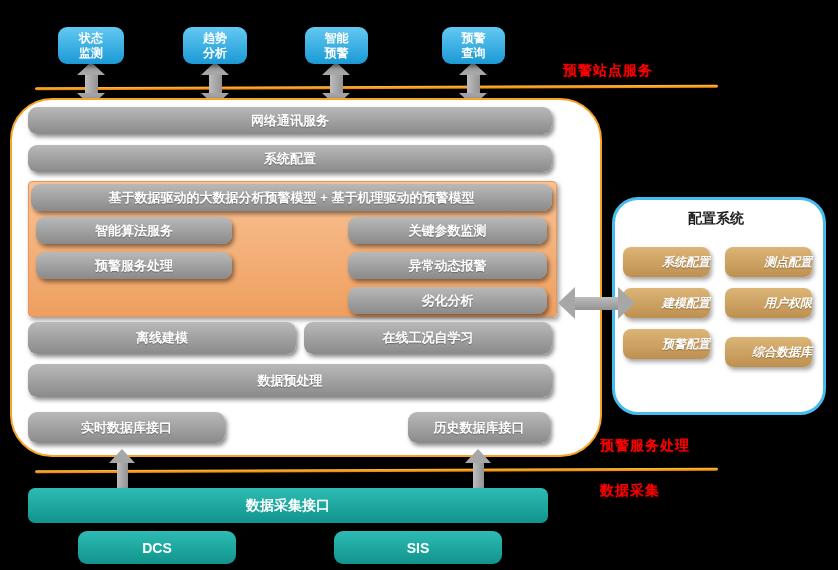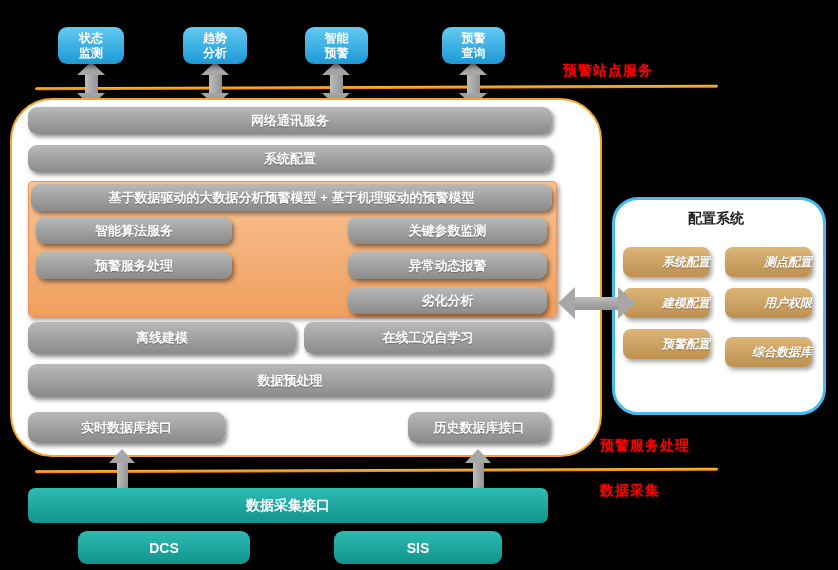--- a/index.html
+++ b/index.html
@@ -201,20 +201,20 @@
 
   <div class="h-arrow" style="left:558px;top:287px;width:77px;">
       <div class="tri-left"></div>
       <div class="shaft"></div>
       <div class="tri-right"></div>
     </div>
 
   <div class="teal-bar" style="left:28px;top:488px;width:520px;height:35px;">
       <span>数据采集接口</span>
     </div>
-  <div class="teal-bar" style="left:78px;top:531px;width:172px;height:33px;border-radius:9px;">
+  <div class="teal-bar" style="left:78px;top:531px;width:158px;height:33px;border-radius:9px;">
       <span>DCS</span>
     </div>
   <div class="teal-bar" style="left:334px;top:531px;width:168px;height:33px;border-radius:9px;">
       <span>SIS</span>
     </div>
 
 </div>
 
 </body></html>

